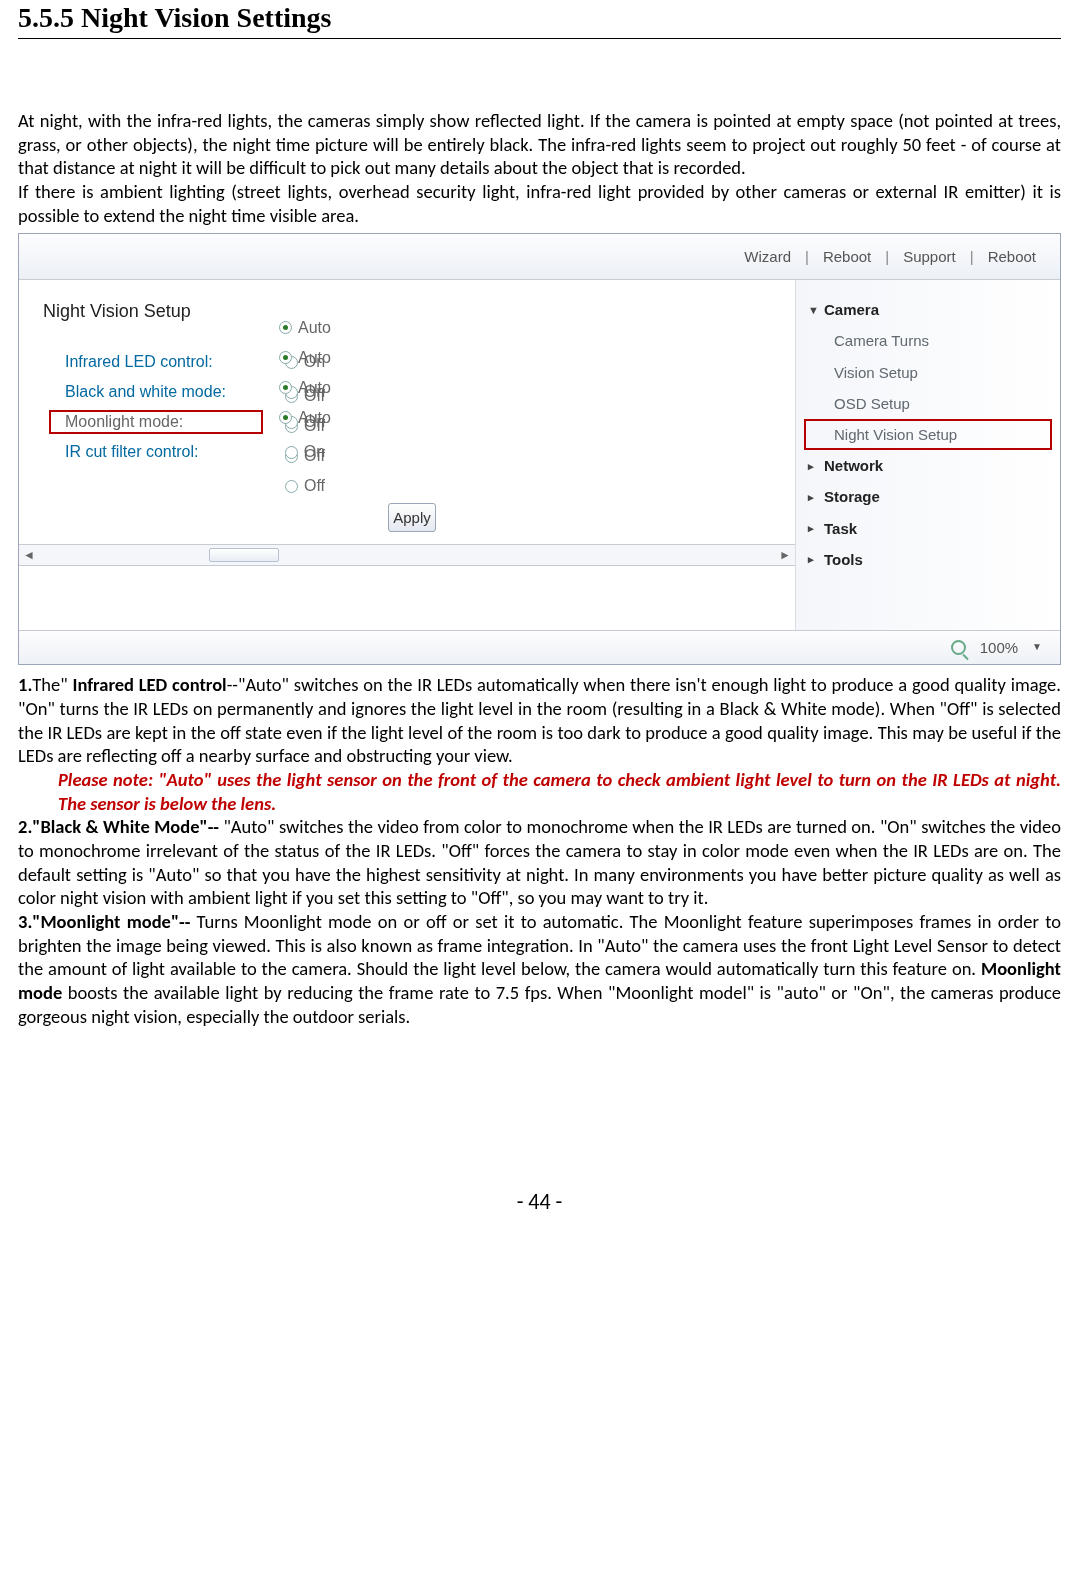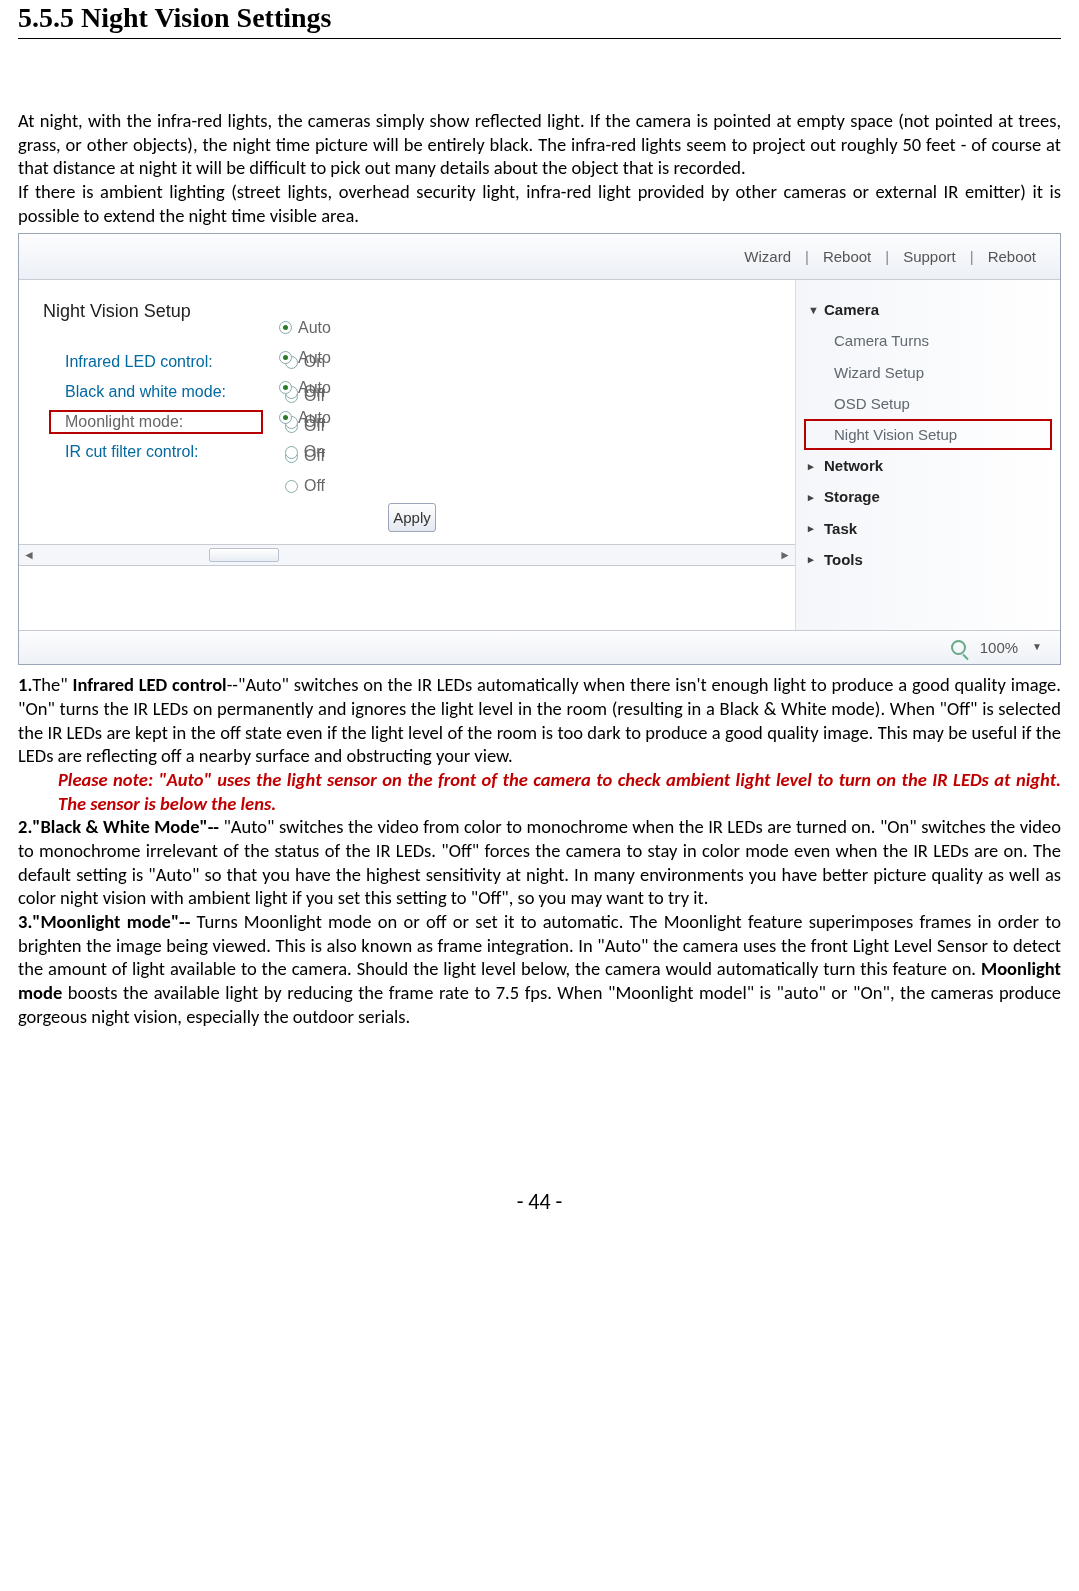--- a/index.html
+++ b/index.html
@@ -244,21 +244,21 @@
         <span class="arrow right">►</span>
       </div>
     </div>
 
     <div class="ss-side">
       <div class="side-group">
           <span class="tri">▼</span>
           <span>Camera</span>
         </div>
       <div class="side-item">Camera Turns</div>
-      <div class="side-item">Wizard Setup</div>
+      <div class="side-item">Vision Setup</div>
       <div class="side-item">OSD Setup</div>
       <div class="side-item hl">Night Vision Setup</div>
       <div class="side-group">
           <span class="tri">▸</span>
           <span>Network</span>
         </div>
       <div class="side-group">
           <span class="tri">▸</span>
           <span>Storage</span>
         </div>

